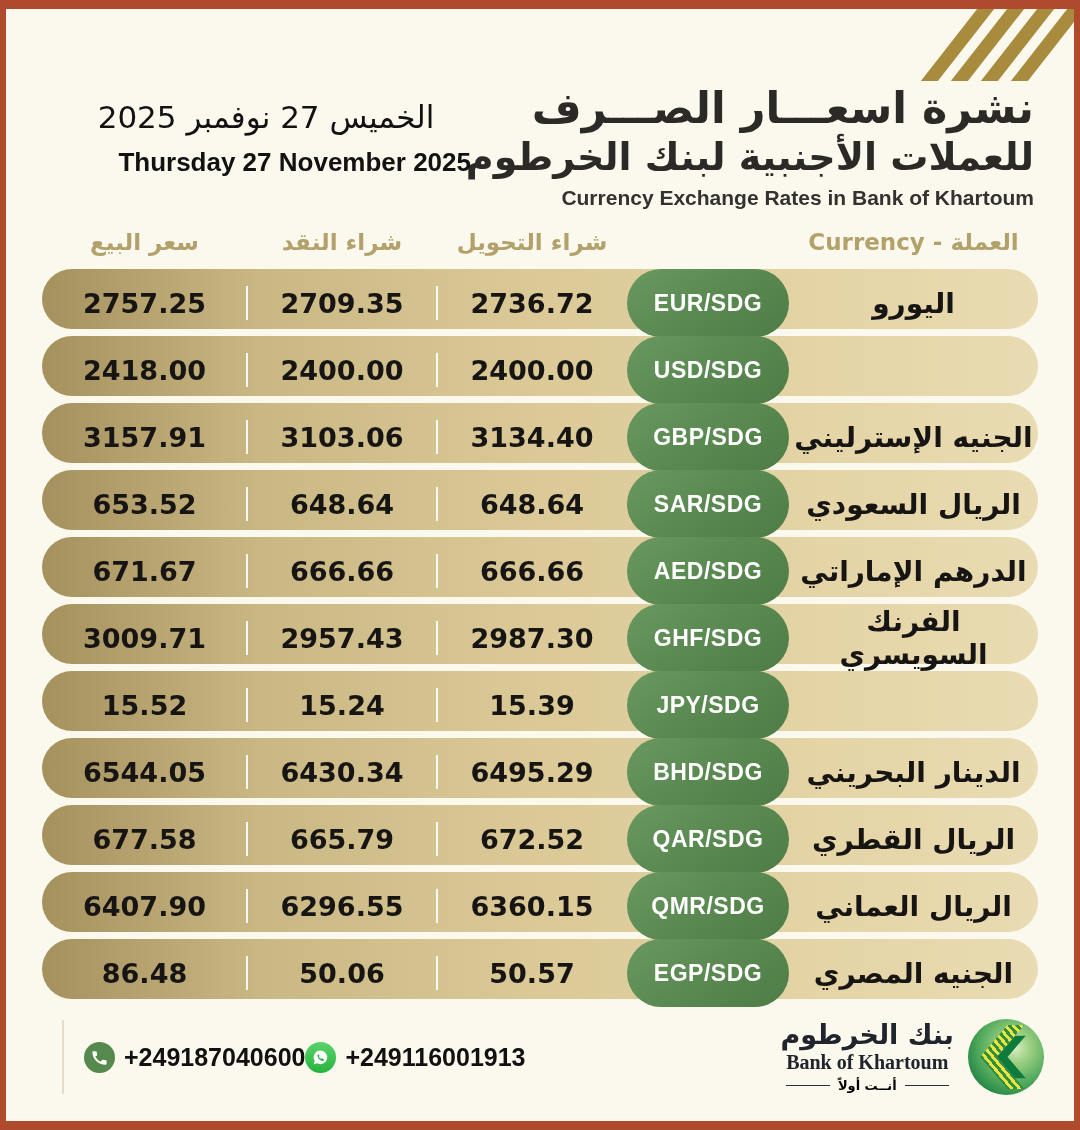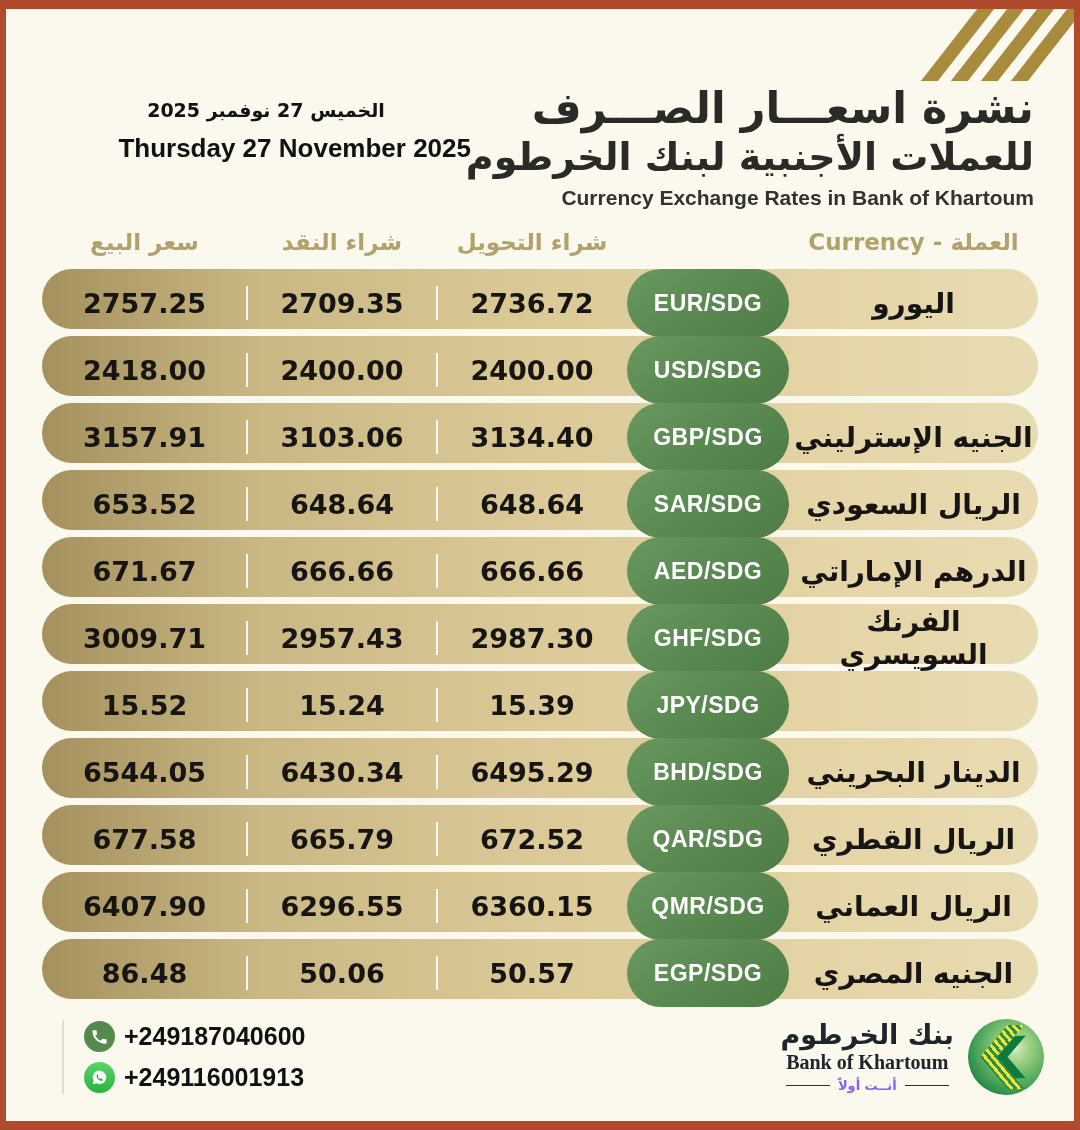--- a/index.html
+++ b/index.html
@@ -16,21 +16,21 @@
   
   .stripes{position:absolute;top:0;right:18px;height:72px;display:flex;gap:13px;}
   .stripe{width:17px;height:72px;background:#a98b3d;transform:skewX(-38deg);}
   
   .title-block{position:absolute;top:74px;right:40px;text-align:right;color:#2b2a27;}
   .title-ar1{font-size:43px;font-weight:bold;line-height:1.2;}
   .title-ar2{font-size:38px;font-weight:bold;line-height:1.2;}
   .title-en{font-size:21px;font-weight:bold;color:#33322f;margin-top:6px;
             font-family:"Liberation Sans",sans-serif;}
   .date-block{position:absolute;top:90px;left:55px;width:410px;text-align:center;color:#121212;}
-  .date-ar{font-size:19px;font-weight:bold;}
+  .date-ar{font-size:31px;font-weight:normal;}
   .date-en{font-size:26px;font-weight:bold;font-family:"Liberation Sans",sans-serif;margin-top:12px;text-align:right;}
   
   .grid-cols{display:grid;grid-template-columns:205px 190px 190px 162px 1fr;align-items:center;}
   .col-headers{position:absolute;top:220px;left:36px;right:36px;
                color:#b3a16b;font-weight:bold;font-size:23px;}
   .col-headers div{text-align:center;}
   #rows{position:absolute;top:260px;left:36px;right:36px;}
   .row{
     height:60px;margin-bottom:7px;border-radius:32px;position:relative;
     background:linear-gradient(90deg,#a5915e 0%,#c9b784 22%,#dbc997 50%,#e4d4a6 78%,#e9dbb2 100%);
@@ -50,33 +50,33 @@
   }
   .name{font-size:28px;}
   
   .footer{position:absolute;left:36px;right:30px;bottom:14px;height:100px;
           display:flex;align-items:center;}
   .hotline{display:flex;align-items:center;gap:12px;}
   .hotline-icon{width:58px;height:58px;border-radius:50%;background:#55894d;
                 display:flex;align-items:center;justify-content:center;}
   .hotline-num{font-size:50px;font-weight:bold;color:#111;font-family:"Liberation Sans",sans-serif;}
   .v-divider{width:2px;height:74px;background:#e3deca;margin:0 20px;}
-  .contacts{display:flex;flex-direction:column;gap:10px;}
+  .contacts{display:flex;}
   .contact-row{display:flex;align-items:center;gap:9px;}
   .contact-icon{width:31px;height:31px;border-radius:50%;display:flex;align-items:center;justify-content:center;}
   .contact-icon.phone{background:#55894d;}
   .contact-icon.wa{background:linear-gradient(180deg,#5bd36a,#27b33e);}
   .contact-num{font-size:25px;font-weight:bold;color:#111;font-family:"Liberation Sans",sans-serif;}
   .spacer{flex:1;}
   
   .bank-logo{display:flex;align-items:center;gap:14px;}
   .bank-text{text-align:center;color:#20242c;}
   .bank-ar{font-size:27px;font-weight:bold;line-height:1.05;}
   .bank-en{font-size:20px;font-weight:bold;font-family:"Liberation Serif",serif;margin-top:2px;}
-  .bank-tagline{display:flex;align-items:center;justify-content:center;gap:8px;margin-top:4px;color:#8b5cf6;}
+  .bank-tagline{display:flex;align-items:center;justify-content:center;gap:8px;margin-top:4px;color:#000000;}
   .bank-tagline .line{width:44px;height:1px;background:#2a2e36;}
   .bank-tagline .tg{font-size:13px;font-weight:bold;}
   .sphere{position:relative;width:76px;height:76px;border-radius:50%;
           background:radial-gradient(circle at 62% 38%,#d9eec2 0%,#9ed084 22%,#4fa85c 55%,#147a3d 85%,#0d6332 100%);
           overflow:hidden;}
   .chev{position:absolute;inset:0;}
   .chev.striped{
     background:repeating-linear-gradient(50deg,#e9e43f 0 3px,#2f8f3f 3px 6px);
     clip-path:polygon(52% 8%,74% 8%,38% 50%,74% 92%,52% 92%,16% 50%);
   }

